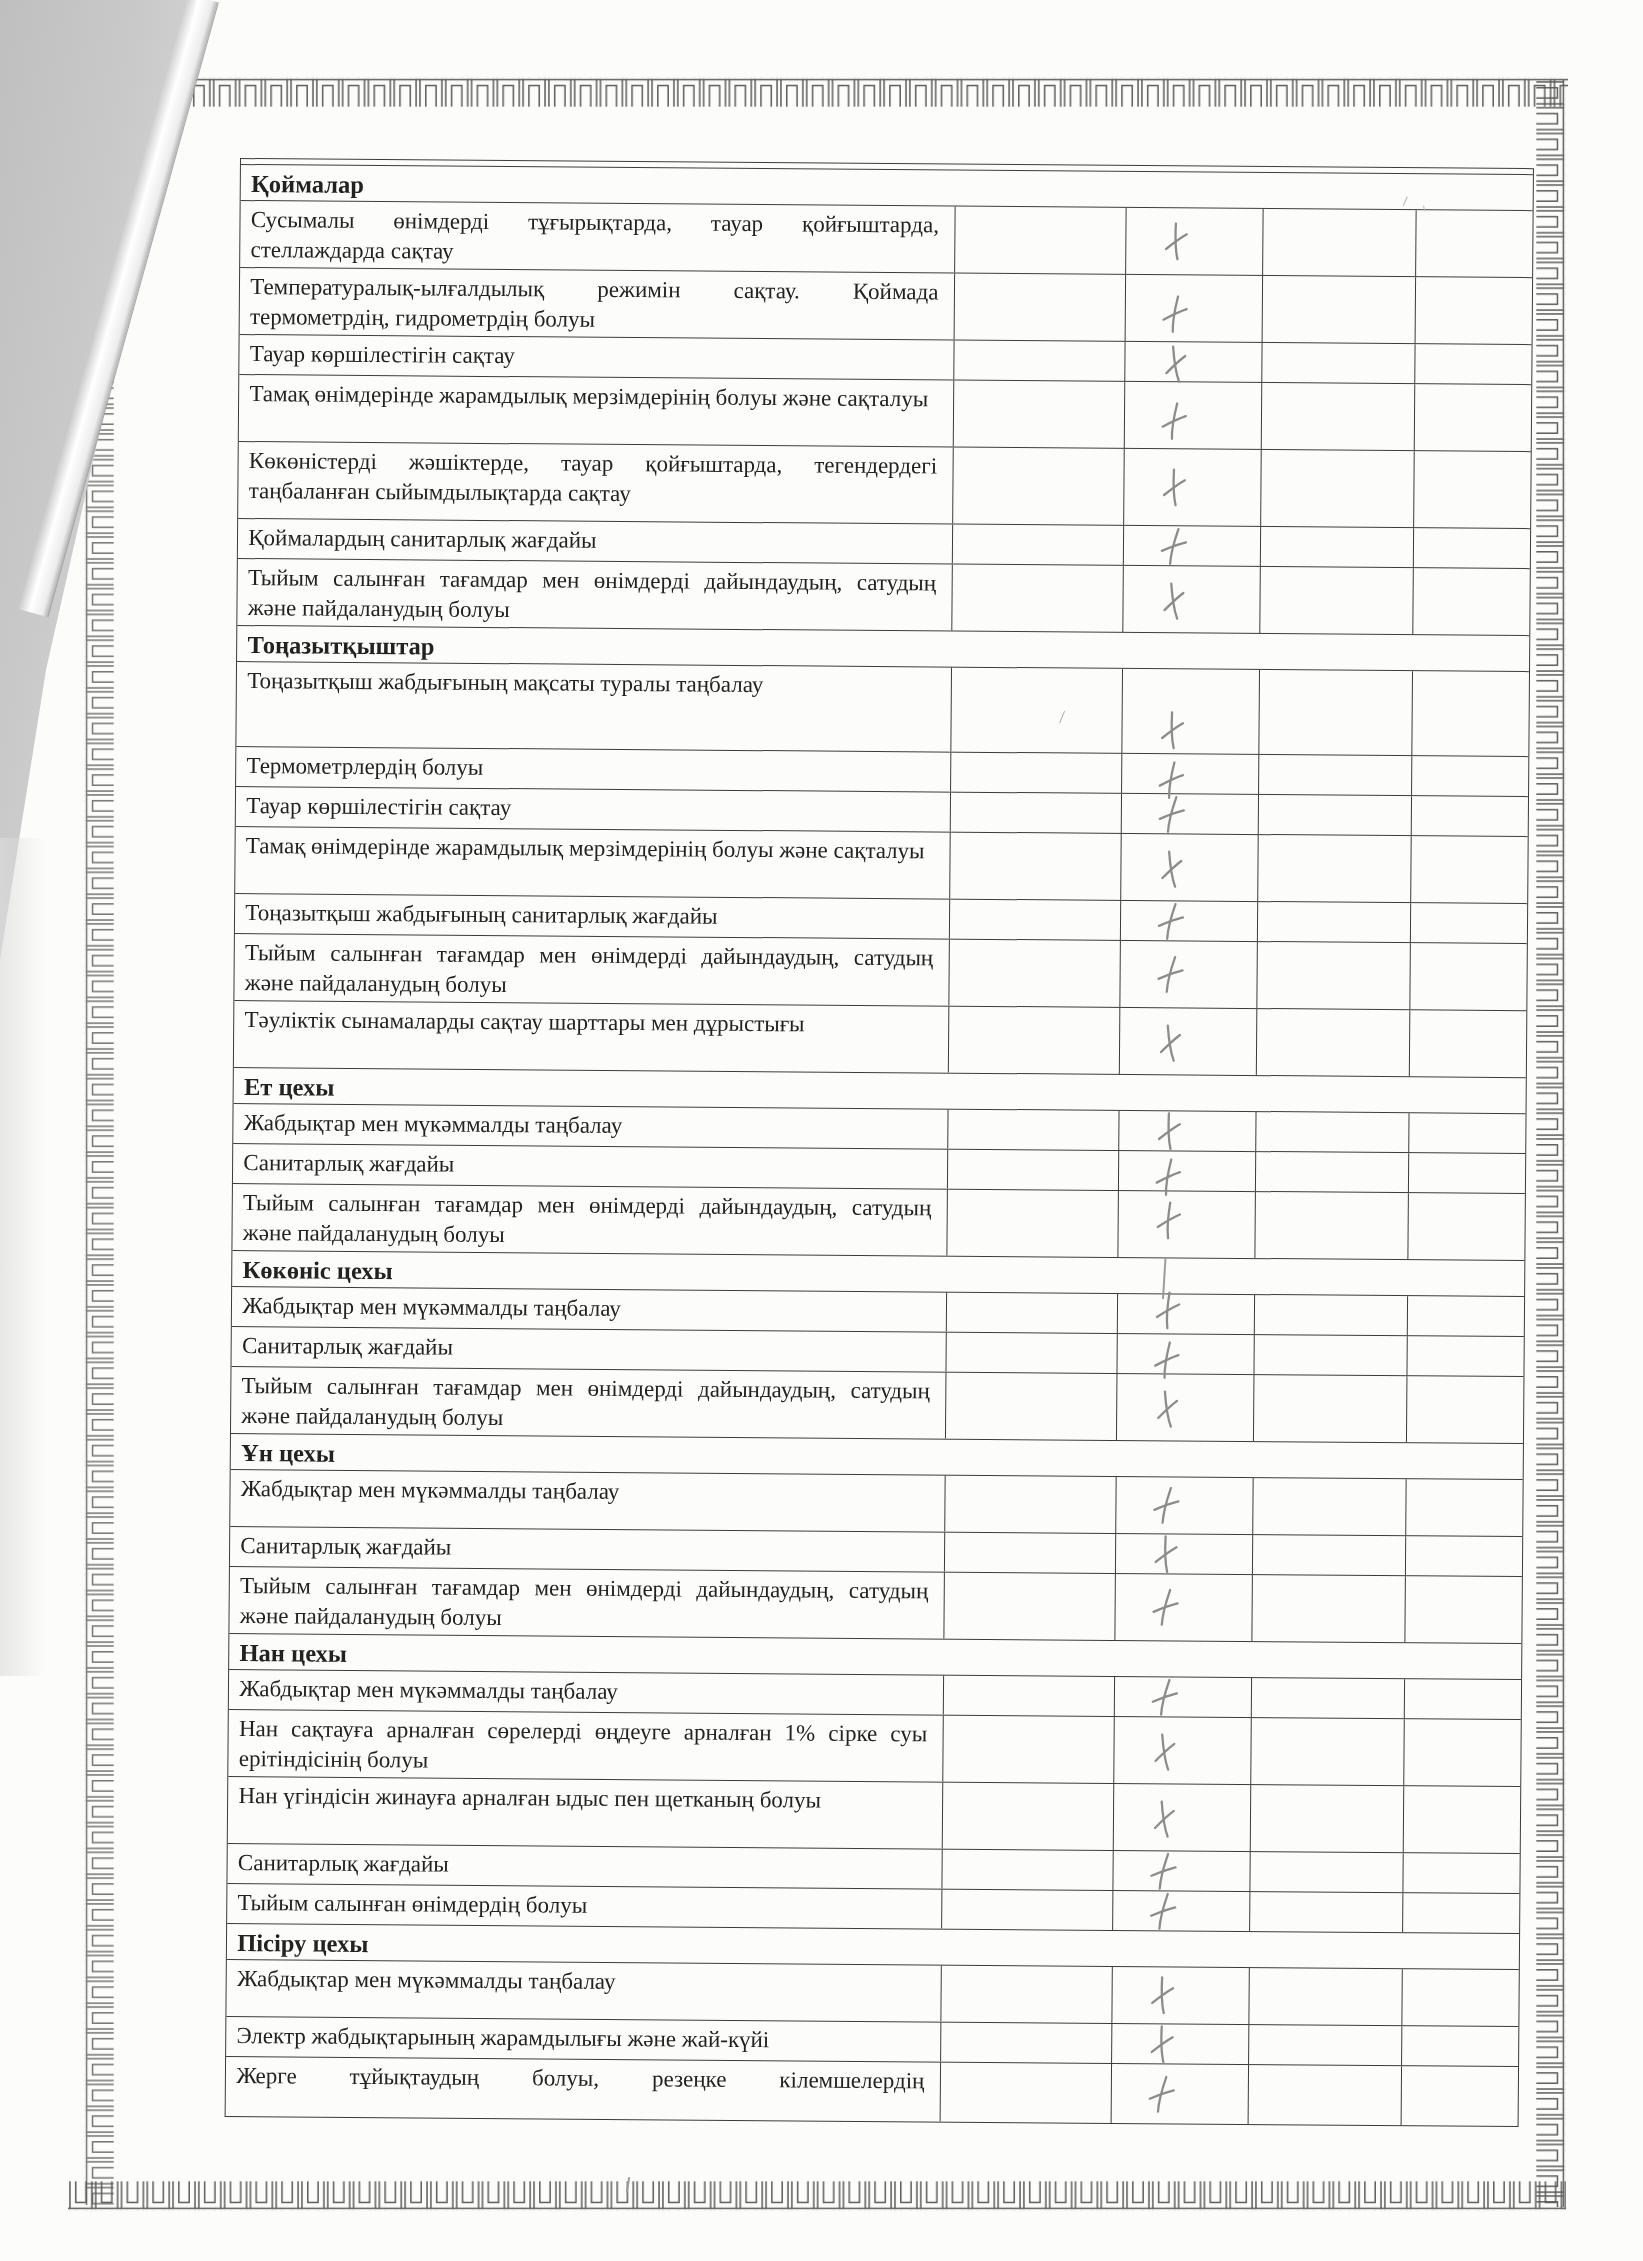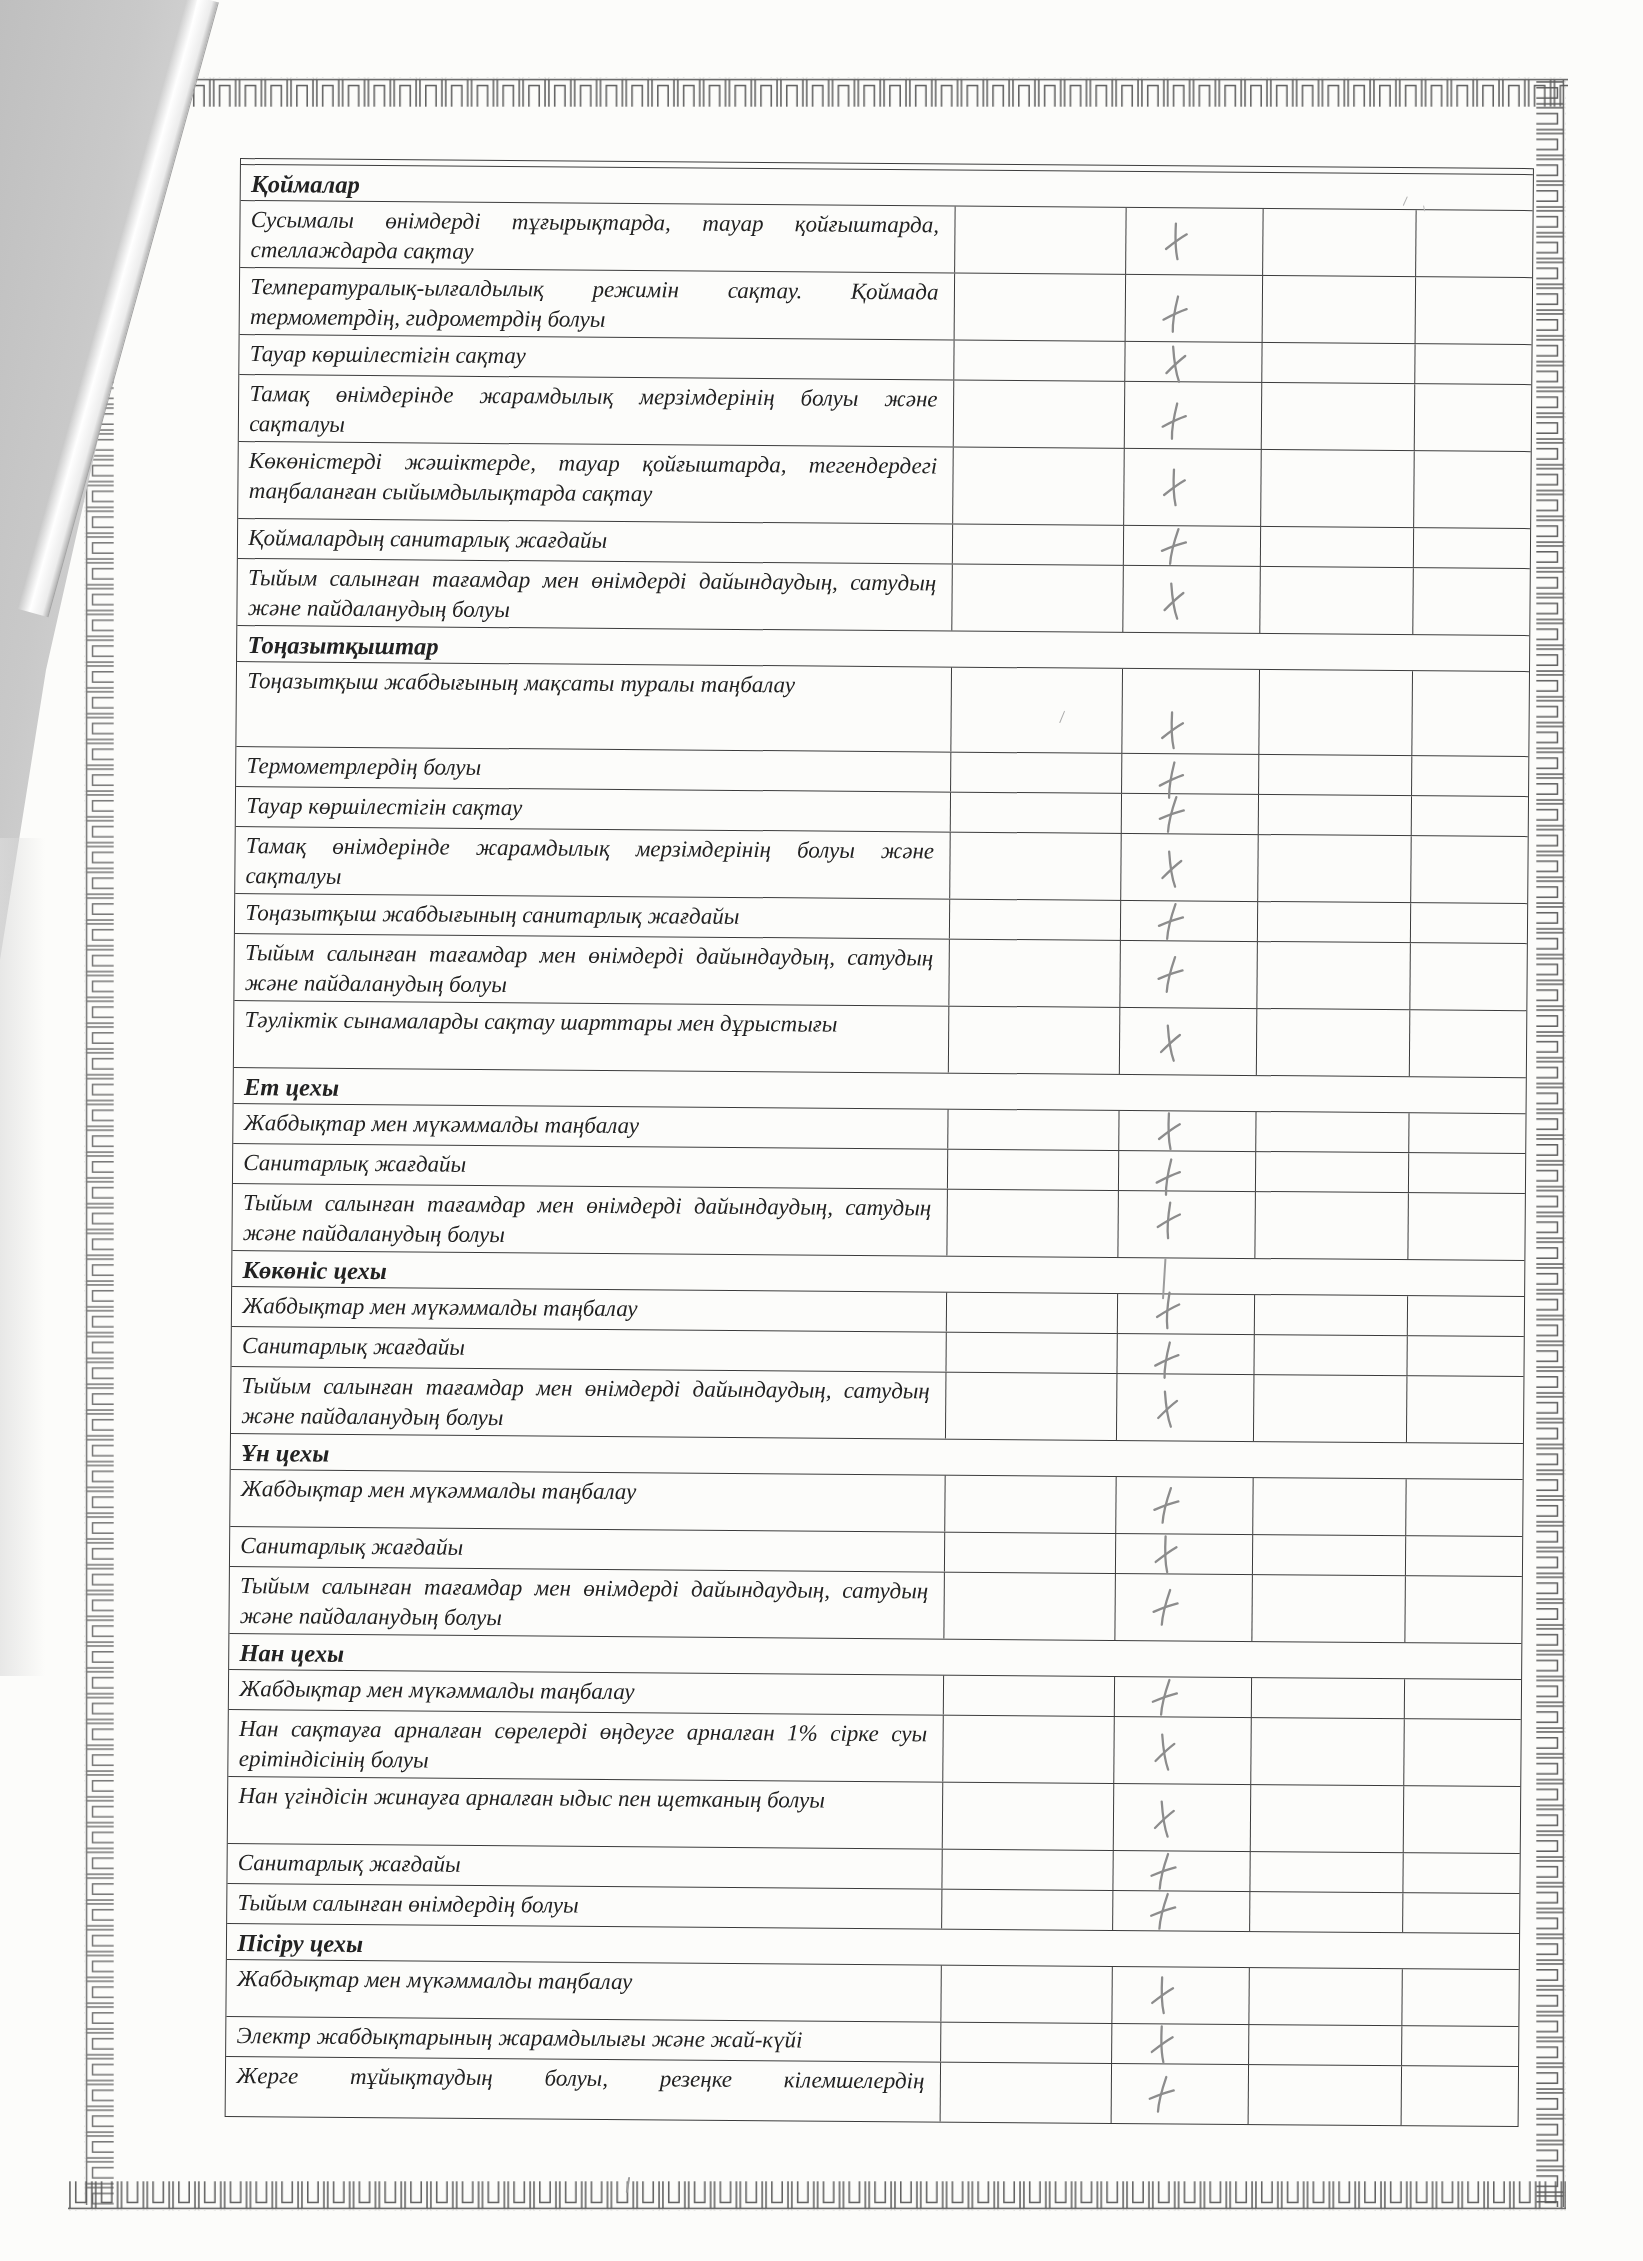--- a/index.html
+++ b/index.html
@@ -1,17 +1,17 @@
 <!DOCTYPE html>
 <html style="font-size:10.3px"><head>
 <meta charset="utf-8">
 <style>
   html,body{margin:0;padding:0;background:#ffffff;}
   .page{position:relative;width:1644px;height:2261px;background:#fcfcfa;overflow:hidden;
-        font-family:"Liberation Serif", serif;font-style:italic;}
+        font-family:"Liberation Serif", serif;}
 
   
   .b{position:absolute;}
   .b-top{left:186px;top:77px;}
   .b-right{left:1566px;top:80px;transform:rotate(90deg);transform-origin:top left;}
   .b-bottom{left:68px;top:2181px;transform:scaleY(-1);}
   .b-left{left:84px;top:303px;transform:rotate(90deg) scaleY(-1);transform-origin:top left;opacity:.85;}
 
   
   .fold-gray{position:absolute;left:0;top:0;width:303px;height:980px;

